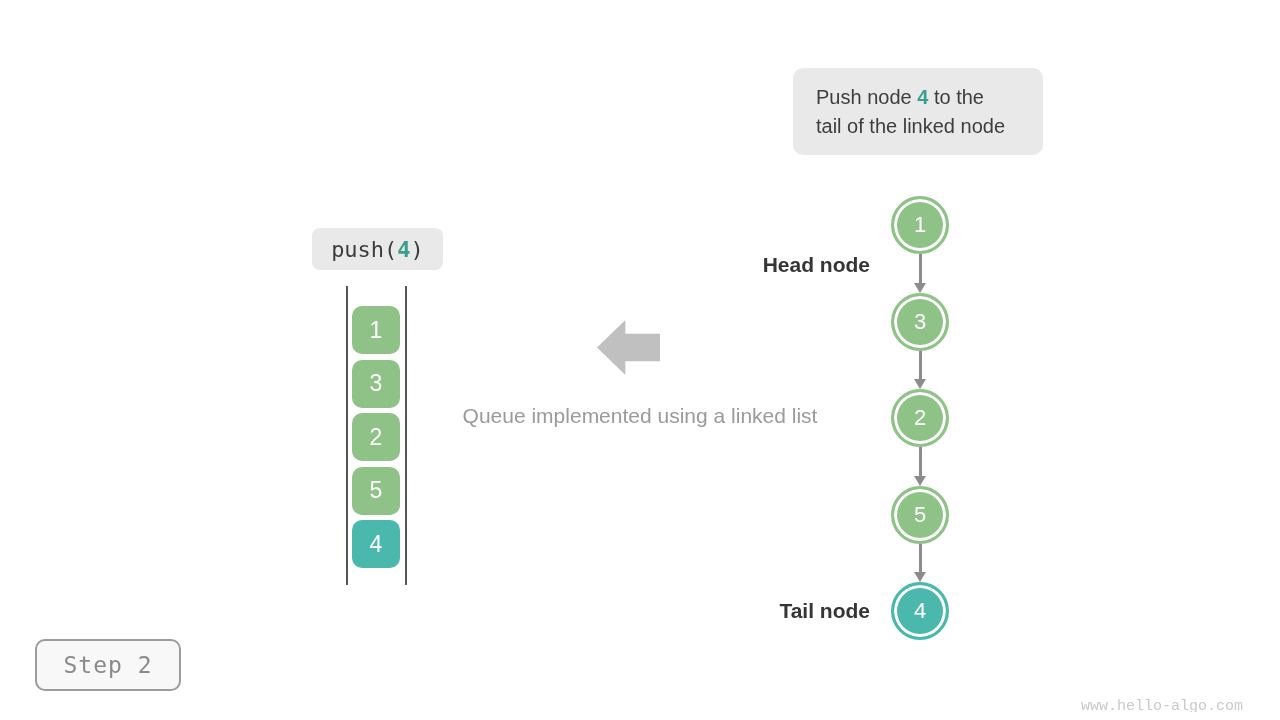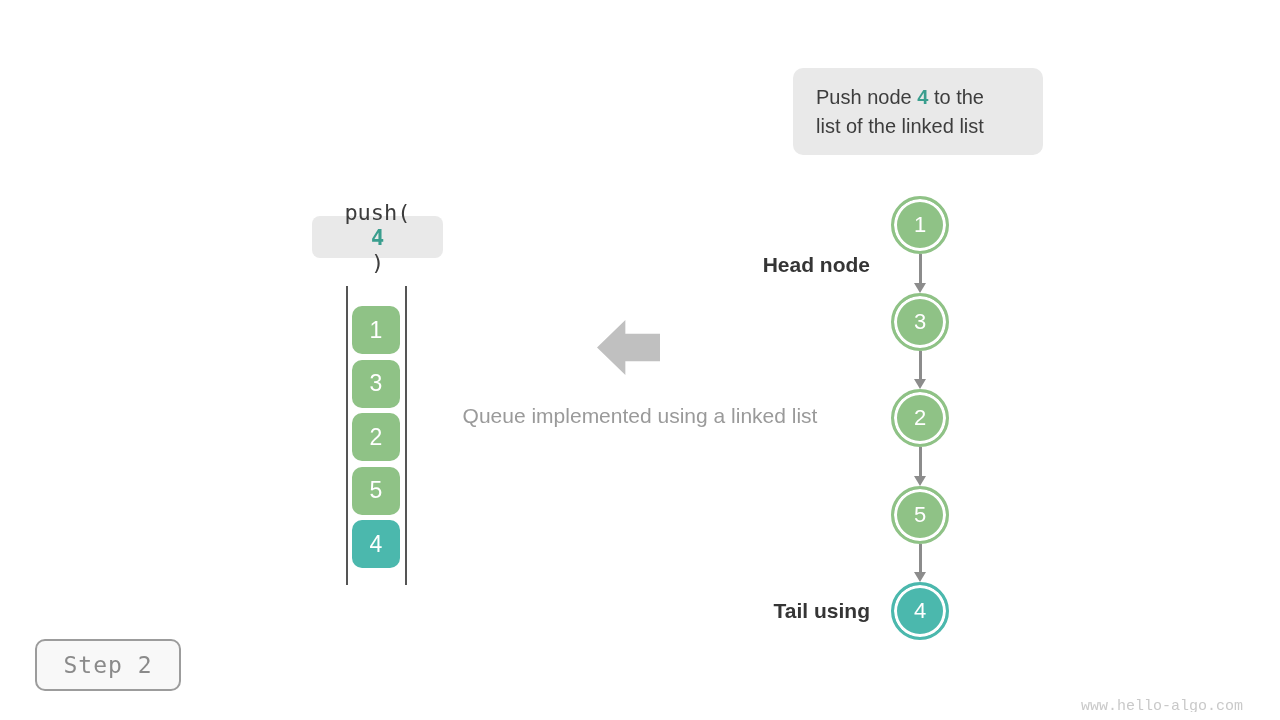--- a/index.html
+++ b/index.html
@@ -23,29 +23,28 @@
     color: var(--dark-text, #3d3d3d);
     font-size: 20px;
     line-height: 29px;
     padding: 15px 0 0 23px;
   }
   .accent { color: var(--accent-text, #3a9e8e); font-weight: 700; }
 
   
   .op-label {
     position: absolute;
-    left: 312px; top: 216px;
+    left: 312px; top: 228px;
     width: 131px; height: 42px;
     background: var(--label-bg, #e9e9e9);
     border-radius: 8px;
     display: flex; align-items: center; justify-content: center;
     font-family: "DejaVu Sans Mono", monospace;
     font-size: 22px;
     color: var(--dark-text, #3d3d3d);
-    flex-direction: column;
   }
 
   
   .queue-frame {
     position: absolute;
     left: 346px; top: 286px;
     width: 61px; height: 299px;
     box-sizing: border-box;
     border-left: 2px solid var(--frame-line, #555555);
     border-right: 2px solid var(--frame-line, #555555);
@@ -163,21 +162,21 @@
     color: var(--watermark-color, #c9c9c9);
   }
 </style>
 </head>
 <body>
 
 <div class="canvas">
 
   <div class="callout">
     <div><span>Push node</span> <span class="accent">4</span> <span>to the</span></div>
-    <div>list of the linked list</div>
+    <div>tail of the linked node</div>
   </div>
 
   <div class="op-label">
       <span>push(</span>
       <span class="accent">4</span>
       <span>)</span>
     </div>
 
   <div class="queue-frame"></div>
   <div class="queue-stack">
@@ -186,21 +185,21 @@
       <div class="q-box green">2</div>
       <div class="q-box green">5</div>
       <div class="q-box teal">4</div>
     </div>
 
   <div class="big-arrow"></div>
 
   <div class="caption">Queue implemented using a linked list</div>
 
   <div class="node-label head">Head node</div>
-  <div class="node-label tail">Tail using</div>
+  <div class="node-label tail">Tail node</div>
 
   <div class="linked-list-column">
       <div class="ll-node green">1</div>
       <div class="ll-arrow">
     <div class="ll-line"></div>
     <div class="ll-head"></div>
   </div>
       <div class="ll-node green">3</div>
       <div class="ll-arrow">
     <div class="ll-line"></div>

